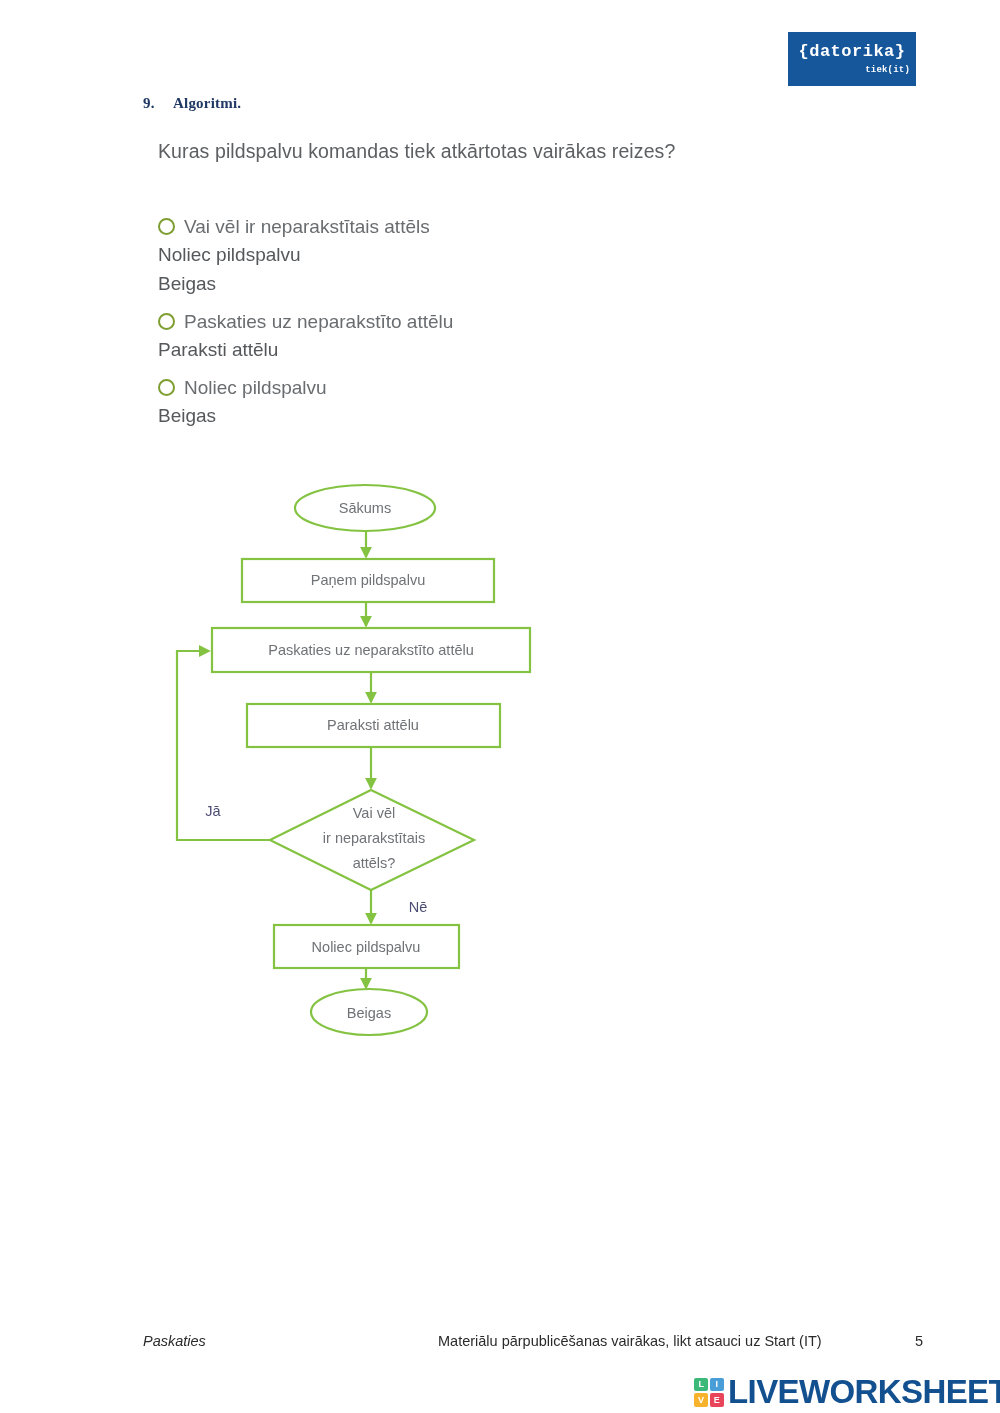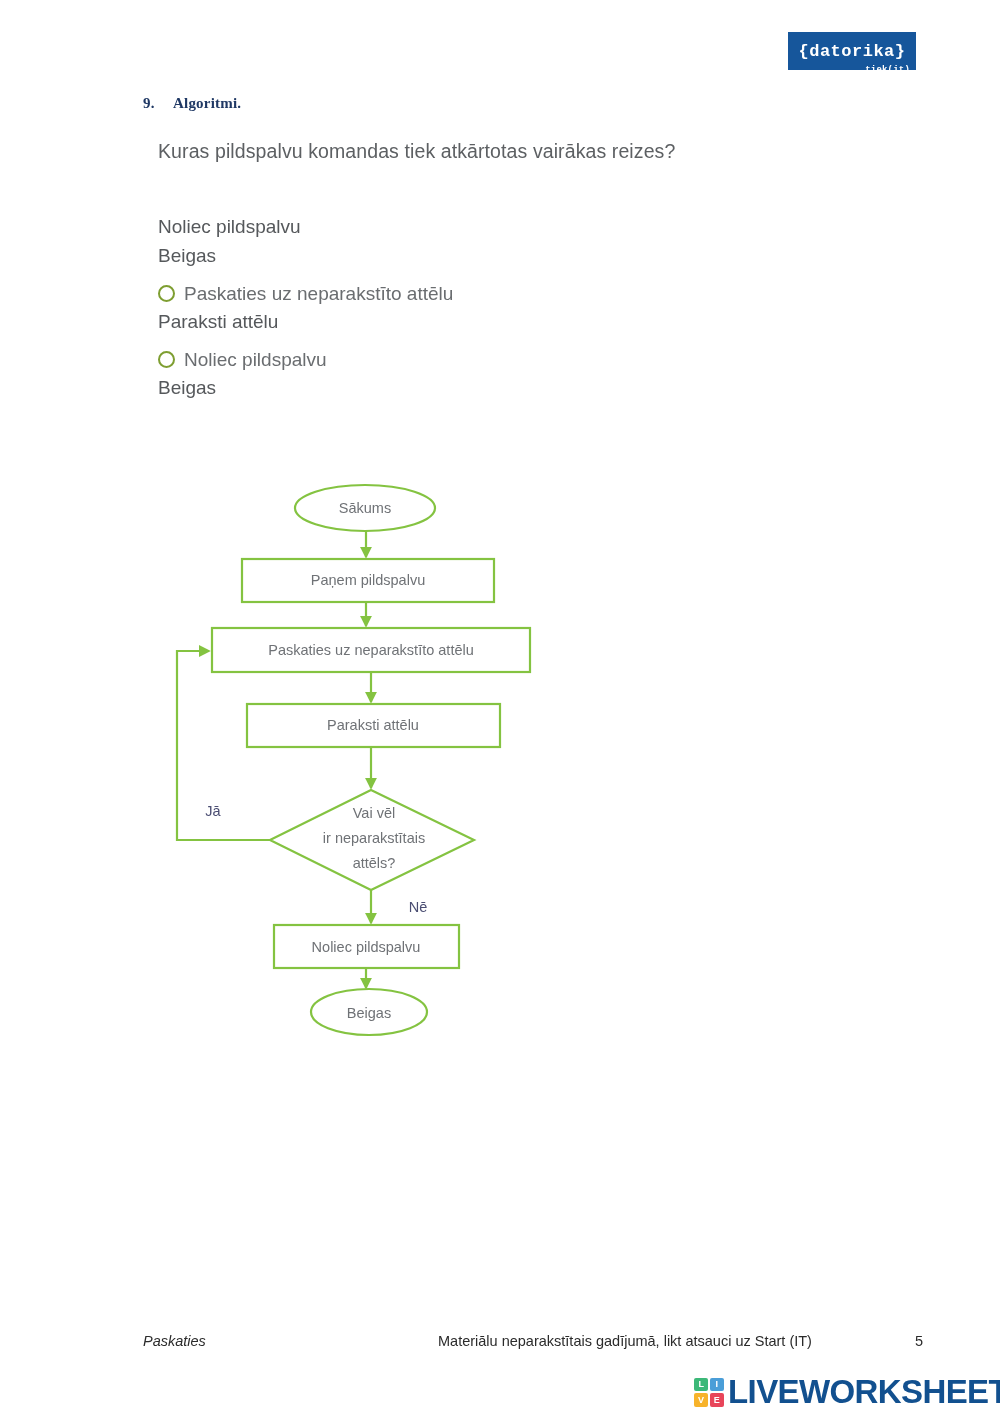--- a/index.html
+++ b/index.html
@@ -14,21 +14,21 @@
     font-family: "Liberation Sans", sans-serif;
     overflow: hidden;
   }
 
   
   #datorika-logo {
     position: absolute;
     left: 788px;
     top: 32px;
     width: 128px;
-    height: 38px;
+    height: 54px;
     background: #16569b;
     color: #ffffff;
   }
   #datorika-logo .brand {
     position: absolute;
     left: 0;
     top: 10px;
     width: 128px;
     text-align: center;
     font-family: "Liberation Mono", monospace;
@@ -214,20 +214,24 @@
 
 <div id="exercise-heading" style="color: rgb(31, 56, 100);">
   <span class="num">9.</span><span>Algoritmi.</span>
 </div>
 
 <div id="question-text">Kuras pildspalvu komandas tiek atkārtotas vairākas reizes?</div>
 
 <div id="options">
 
   <div class="option-group">
+    <div class="option-first-line">
+      <span class="radio-circle"></span>
+      <span class="option-line">Vai vēl ir neparakstītais attēls</span>
+    </div>
     <div class="option-extra">Noliec pildspalvu</div>
     <div class="option-extra">Beigas</div>
   </div>
 
   <div class="option-group">
     <div class="option-first-line">
       <span class="radio-circle"></span>
       <span class="option-line">Paskaties uz neparakstīto attēlu</span>
     </div>
     <div class="option-extra">Paraksti attēlu</div>
@@ -279,21 +283,21 @@
   <text class="fc-node-text" x="366" y="952" text-anchor="middle" style="fill: rgb(111, 114, 118);">Noliec pildspalvu</text>
 
   <ellipse class="fc-shape" cx="369" cy="1012" rx="58" ry="23" style="stroke: rgb(132, 195, 65);"></ellipse>
   <text class="fc-node-text" x="369" y="1018" text-anchor="middle" style="fill: rgb(111, 114, 118);">Beigas</text>
 
   <text class="fc-label-text" x="213" y="816" text-anchor="middle" style="fill: rgb(74, 77, 114);">Jā</text>
   <text class="fc-label-text" x="418" y="912" text-anchor="middle" style="fill: rgb(74, 77, 114);">Nē</text>
 </svg>
 
 <div id="footer-left">Paskaties</div>
-<div id="footer-center">Materiālu neparakstītais gadījumā, likt atsauci uz Start (IT)</div>
+<div id="footer-center">Materiālu pārpublicēšanas vairākas, likt atsauci uz Start (IT)</div>
 <div id="footer-page">5</div>
 
 <div id="lws">
   <div id="lws-grid">
     <span style="background: rgb(60, 184, 120);">L</span>
     <span style="background: rgb(74, 158, 216);">I</span>
     <span style="background: rgb(247, 179, 43);">V</span>
     <span style="background: rgb(232, 69, 90);">E</span>
   </div>
   <div id="lws-word" style="color: rgb(18, 80, 143);">LIVEWORKSHEETS</div>

